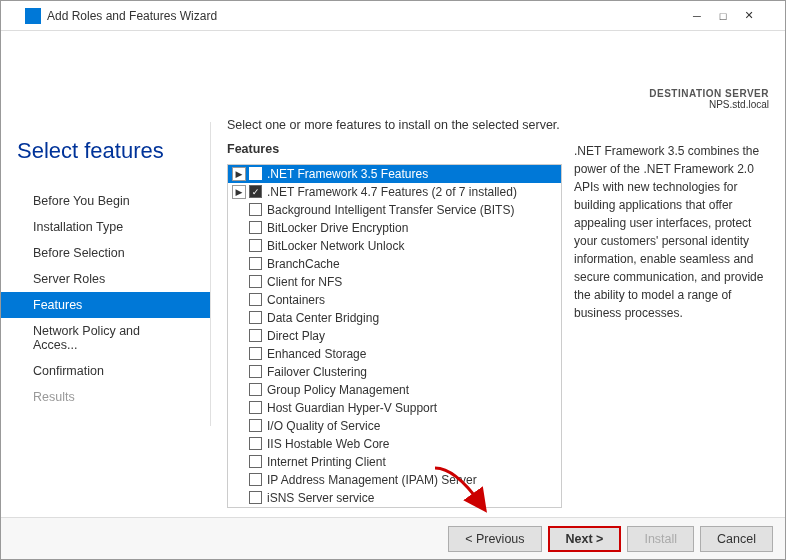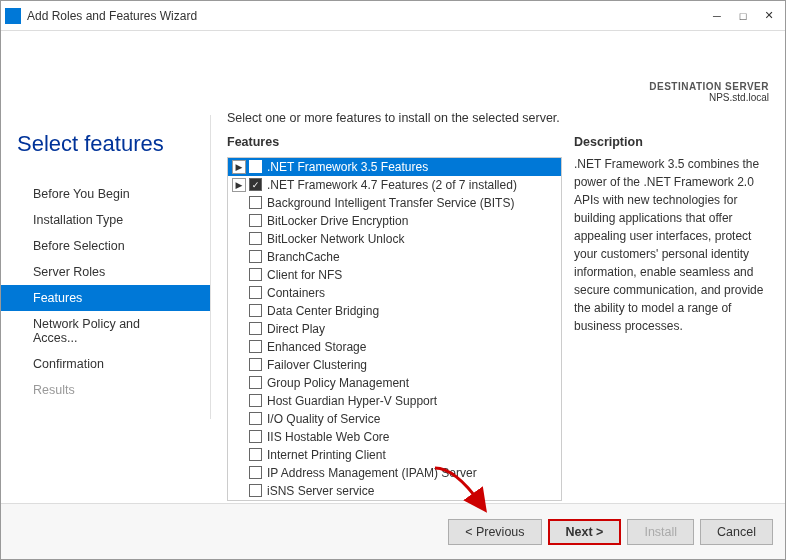--- a/index.html
+++ b/index.html
@@ -21,21 +21,21 @@
       border: 1px solid #999;
       display: flex;
       flex-direction: column;
       box-shadow: 2px 2px 8px rgba(0,0,0,0.3);
     }
     .titlebar {
       background: #fff;
       height: 30px;
       display: flex;
       align-items: center;
-      padding: 0 4px;
+      padding: 0 24px;
       border-bottom: 1px solid #ddd;
       flex-shrink: 0;
     }
     .titlebar-icon {
       width: 16px;
       height: 16px;
       margin-right: 6px;
       background: #0078d7;
       display: inline-block;
       flex-shrink: 0;
@@ -236,21 +236,21 @@
       margin-bottom: 6px;
     }
     .desc-text {
       font-size: 12px;
       color: #333;
       line-height: 1.5;
     }
 
     
     .footer {
-      height: 56px;
+      height: 42px;
       border-top: 1px solid #ddd;
       display: flex;
       align-items: center;
       justify-content: flex-end;
       padding: 0 12px;
       gap: 6px;
       background: #f7f7f7;
       flex-shrink: 0;
       position: relative;
     }
@@ -445,21 +445,20 @@
                 <span class="expand-placeholder"></span>
                 <span class="checkbox"></span>
                 <span>iSNS Server service</span>
               </div>
 
             </div>
           </div>
         </div>
 
         <div class="desc-panel">
-          <div class="desc-header">Description</div>
           <div class="desc-text">.NET Framework 3.5 combines the power of the .NET Framework 2.0 APIs with new technologies for building applications that offer appealing user interfaces, protect your customers' personal identity information, enable seamless and secure communication, and provide the ability to model a range of business processes.</div>
         </div>
       </div>
     </div>
   </div>
 
   <div class="footer">
 
     <div style="position:absolute; bottom:38px; right:290px; pointer-events:none;">
       <svg width="70" height="55" viewBox="0 0 70 55">

